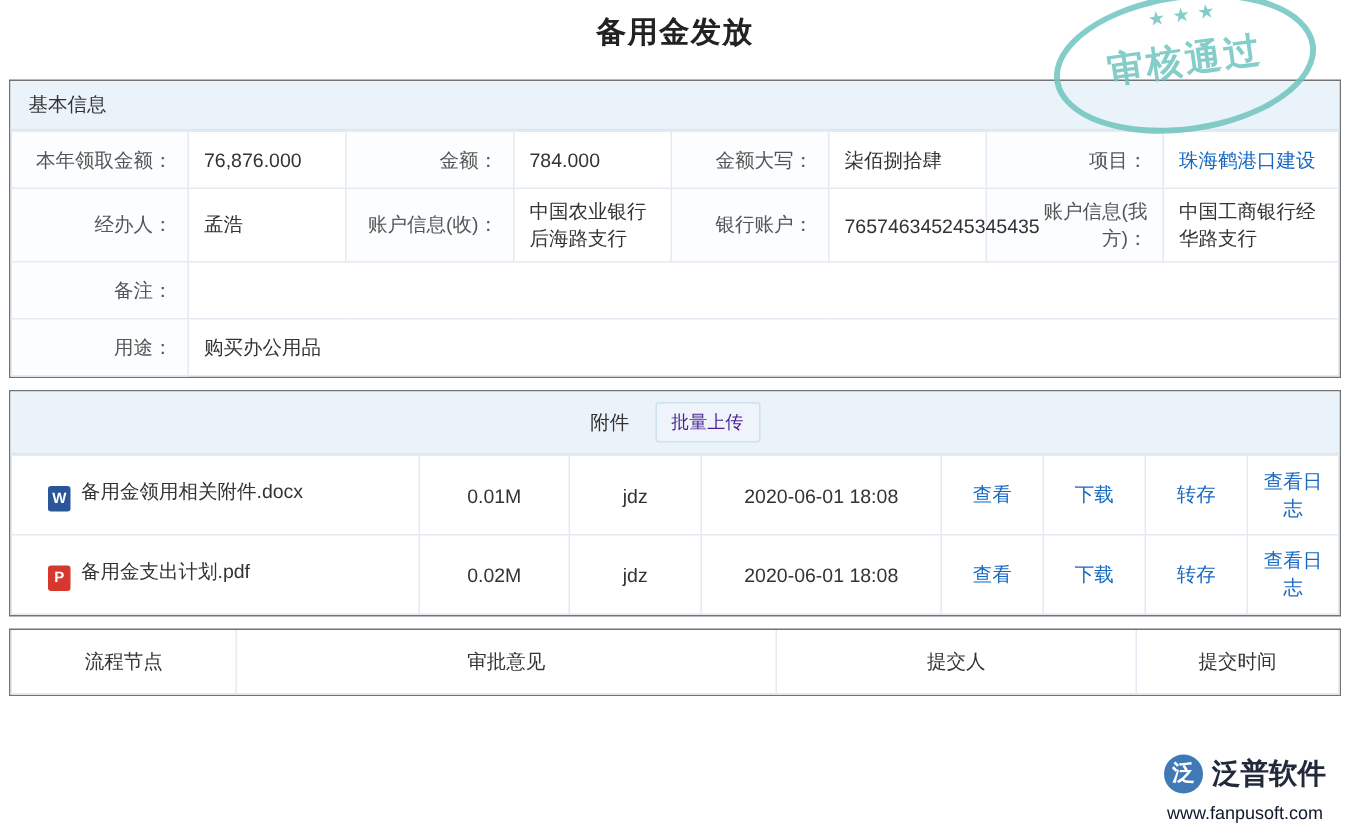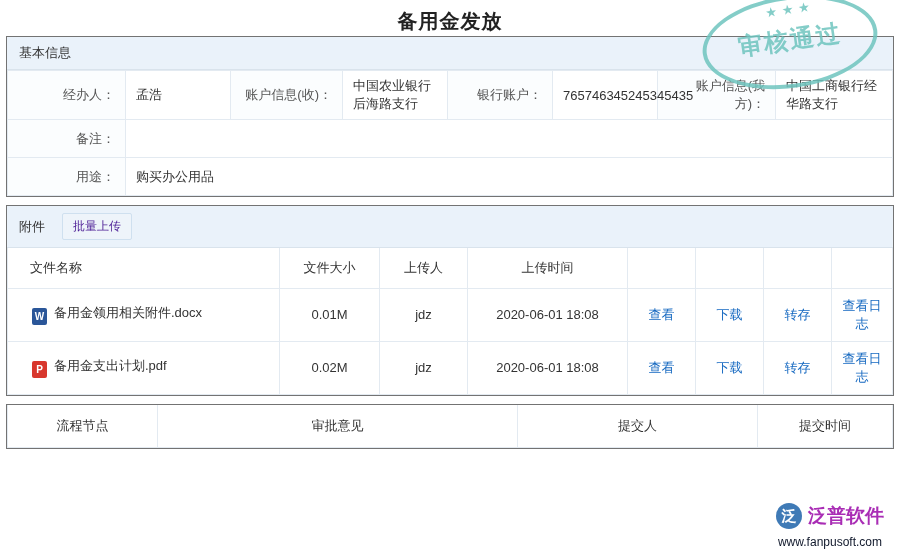--- a/index.html
+++ b/index.html
@@ -12,21 +12,21 @@
     color: #333333;
     overflow: hidden;
   }
   .page { position: relative; width: 900px; height: 559px; }
 
   .page-title {
     text-align: center;
     font-size: 20px;
     font-weight: bold;
     color: #222;
-    padding: 8px 0 1px 0;
+    padding: 8px 0 18px 0;
     letter-spacing: 1px;
   }
 
   
   .panel {
     margin: 0 6px 8px 6px;
     border: 1px solid #737373;
     background: #fff;
   }
   .panel-header {
@@ -58,20 +58,21 @@
   }
   td.value { color: #333; }
   td.value.link a { color: #1669c1; text-decoration: none; }
   .tall { height: 52px; }
 
   
   .att-header {
     display: flex;
     align-items: center;
     gap: 17px;
+    justify-content: center;
   }
   .upload-btn {
     background: #eef4fa;
     border: 1px solid #cfe0ef;
     color: #4c1d95;
     font-size: 12px;
     padding: 4px 10px;
     border-radius: 2px;
     cursor: pointer;
   }
@@ -193,21 +194,21 @@
     background: #2f6fb0;
     color: #fff;
     font-size: 15px;
     font-weight: bold;
     text-align: center;
     line-height: 26px;
   }
   .brand .bname {
     font-size: 19px;
     font-weight: bold;
-    color: #a21caf;
+    color: #0f172a;
   }
   .brand-url {
     position: absolute;
     right: 18px;
     bottom: 10px;
     font-size: 12px;
     color: #0f172a;
     pointer-events: none;
   }
 </style>
@@ -231,20 +232,30 @@
         <col style="width:118px">
           <col style="width:105px">
         <col style="width:112px">
           <col style="width:105px">
         <col style="width:105px">
           <col style="width:105px">
         <col style="width:118px">
           <col>
       </colgroup>
       <tbody>
+      <tr>
+        <td class="label">本年领取金额：</td>
+        <td class="value">76,876.000</td>
+        <td class="label">金额：</td>
+        <td class="value">784.000</td>
+        <td class="label">金额大写：</td>
+        <td class="value">柒佰捌拾肆</td>
+        <td class="label">项目：</td>
+        <td class="value link"><a href="#">珠海鹤港口建设</a></td>
+      </tr>
       <tr>
         <td class="label tall">经办人：</td>
         <td class="value tall">孟浩</td>
         <td class="label tall">账户信息(收)：</td>
         <td class="value tall">中国农业银行后海路支行</td>
         <td class="label tall">银行账户：</td>
         <td class="value tall">765746345245345435</td>
         <td class="label tall">账户信息(我方)：</td>
         <td class="value tall">中国工商银行经华路支行</td>
       </tr>
@@ -270,30 +281,20 @@
         <col style="width:272px">
           <col style="width:100px">
         <col style="width:88px">
           <col style="width:160px">
         <col style="width:68px">
           <col style="width:68px">
         <col style="width:68px">
           <col>
       </colgroup>
       <tbody>
-          <tr>
-        <th style="text-align:left;padding-left:22px">文件名称</th>
-        <th>文件大小</th>
-        <th>上传人</th>
-        <th>上传时间</th>
-        <th></th>
-        <th></th>
-        <th></th>
-        <th></th>
-      </tr>
       <tr>
         <td class="name">
           <span class="fileicon word">W</span><span>备用金领用相关附件.docx</span>
         </td>
         <td>0.01M</td>
         <td>jdz</td>
         <td>2020-06-01 18:08</td>
         <td><a href="#">查看</a></td>
         <td><a href="#">下载</a></td>
         <td><a href="#">转存</a></td>

